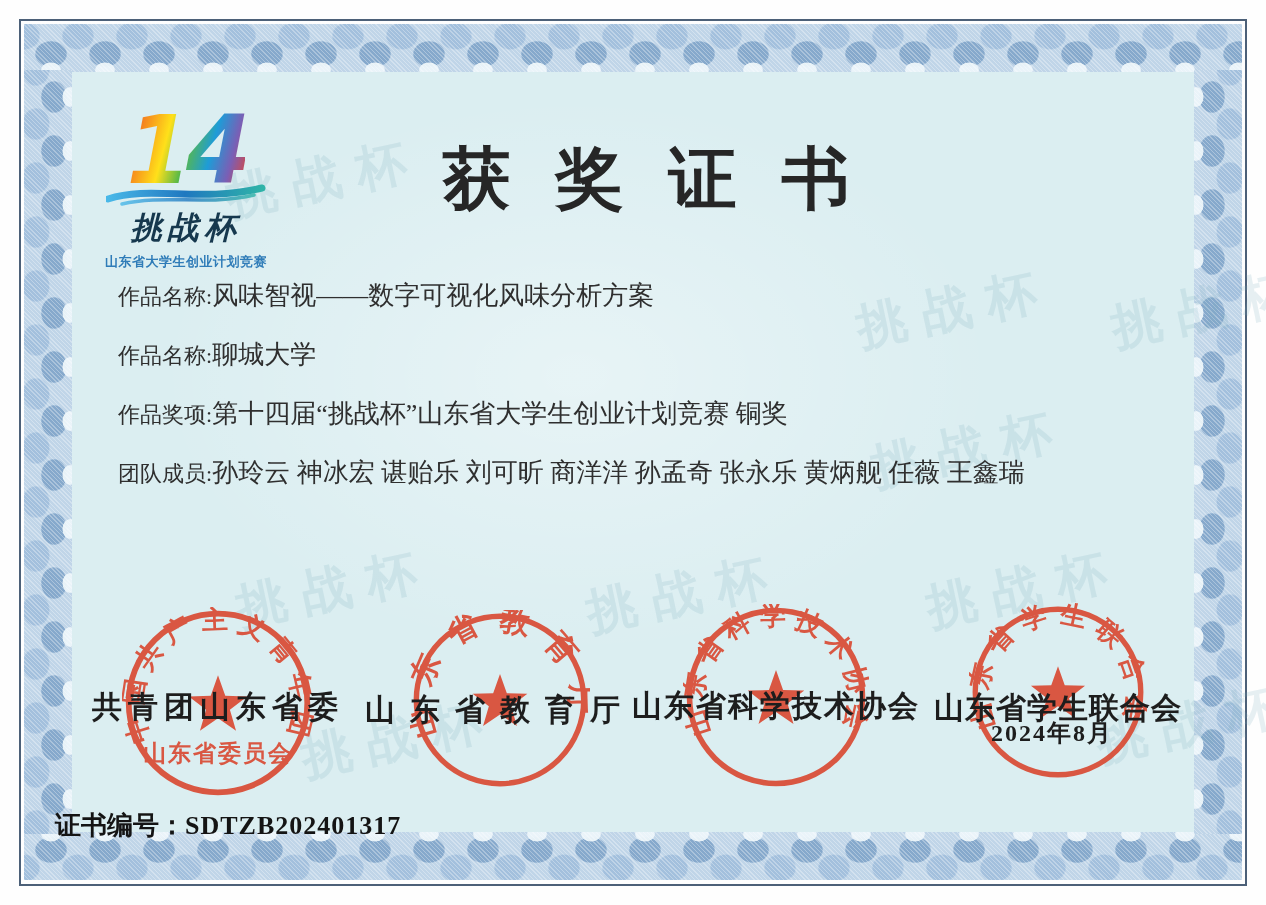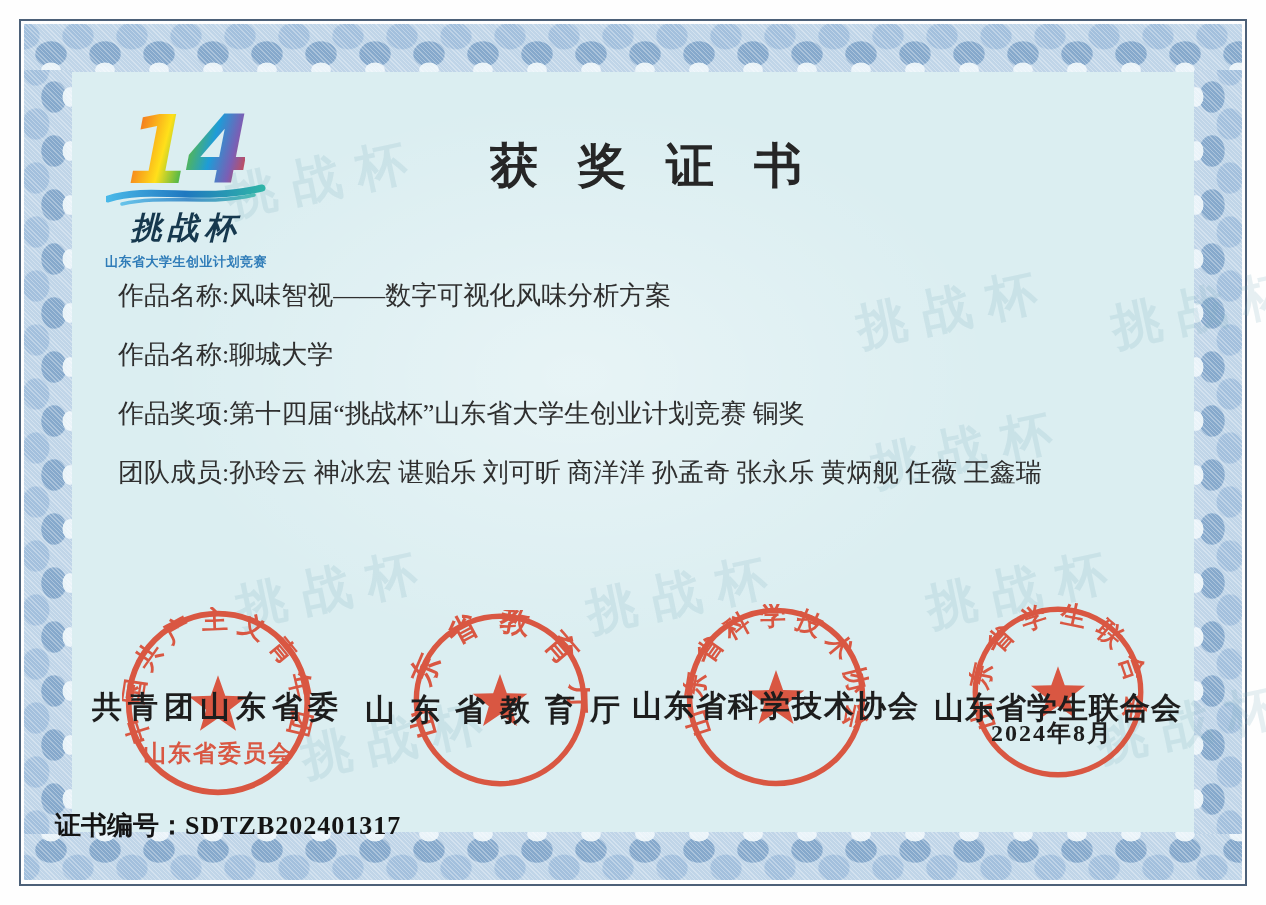--- a/index.html
+++ b/index.html
@@ -87,28 +87,28 @@
   .logo-wave { display:block; margin:-14px auto 0 auto; }
   .logo-brand {
     font-size:31px; font-weight:bold; font-style:italic; letter-spacing:6px;
     color:#16384e; margin-top:0px;
   }
   .logo-sub { font-size:13px; font-weight:bold; color:#2f7cb8; margin-top:4px; letter-spacing:0.5px; white-space:nowrap; }
 
   
   .title {
     position:absolute; left:283px; top:134px; width:740px; z-index:3;
-    text-align:center; font-size:48px; font-weight:bold; color:#262626;
+    text-align:center; font-size:68px; font-weight:bold; color:#262626;
     letter-spacing:14px; white-space:nowrap;
   }
 
   
   .fields { position:absolute; left:118px; top:281px; z-index:3; }
   .field-row { line-height:30px; margin-bottom:26px; white-space:nowrap; }
-  .field-label { font-size:26px; color:#2f2f2f; }
+  .field-label { font-size:22px; color:#2f2f2f; }
   .field-value { font-size:26px; color:#2f2f2f; }
 
   
   .seal { position:absolute; z-index:4; }
   .seal svg { display:block; opacity:0.88; }
   .seal-1 { left:122px; top:607px; }
   .seal-2 { left:410px; top:610px; }
   .seal-3 { left:683px; top:604px; }
   .seal-4 { left:969px; top:603px; }
 

